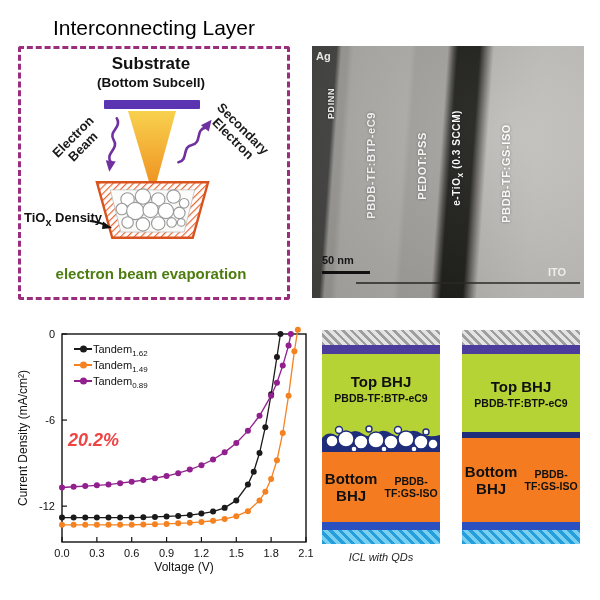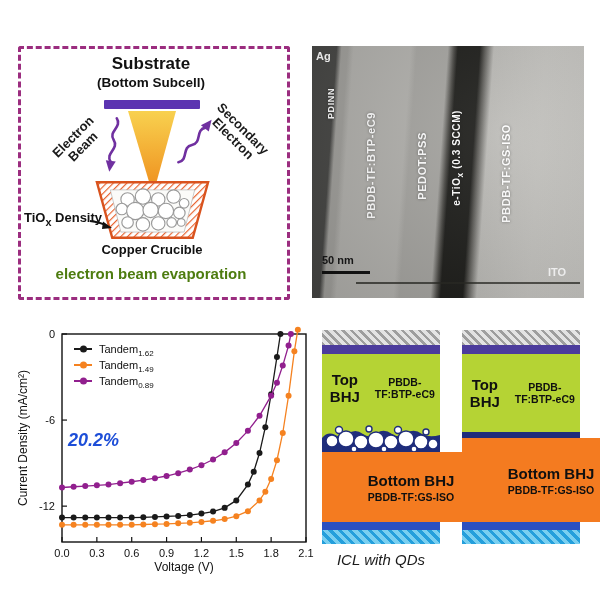--- a/index.html
+++ b/index.html
@@ -47,54 +47,55 @@
   #tem-scale-text{position:absolute;left:10px;top:208px;color:#141414;font-size:11px;font-weight:bold;}
   #tem-scale-bar{position:absolute;left:10px;top:225px;width:48px;height:3px;background:#0e0e0e;}
   #tem-ito-line{position:absolute;left:44px;top:236px;width:224px;height:2px;background:rgba(35,35,30,0.75);}
 
   
   #chart{left:10px;top:320px;width:305px;height:262px;}
   #jv-svg{position:absolute;left:0;top:0;}
   #jv-ylabel{position:absolute;left:13px;top:118px;transform:translate(-50%,-50%) rotate(-90deg);white-space:nowrap;font-size:12px;}
   #jv-xlabel{position:absolute;left:52px;top:240px;width:244px;text-align:center;font-size:12px;}
   #jv-legend{position:absolute;left:64px;top:22px;display:flex;flex-direction:column;gap:2px;}
-  .lg-row{display:flex;align-items:center;gap:7px;height:14px;}
+  .lg-row{display:flex;align-items:center;gap:1px;height:14px;}
   .lg-line{display:inline-block;width:18px;height:1.6px;position:relative;}
   .lg-dot{position:absolute;left:5.5px;top:50%;transform:translateY(-50%);width:7px;height:7px;border-radius:50%;}
   .lg-label{font-size:11px;color:#111;}
   .lg-label sub{font-size:8px;}
-  #jv-annot{position:absolute;left:58px;top:110px;font-size:18px;font-weight:bold;font-style:italic;color:#1d4ed8;}
+  #jv-annot{position:absolute;left:58px;top:110px;font-size:18px;font-weight:bold;font-style:italic;color:#ef4444;}
 
   
   .stack{width:118px;height:214px;}
   #stackA{left:322px;top:330px;}
   #stackB{left:462px;top:330px;}
   .layer{width:100%;position:relative;text-align:center;}
   .hatch-top{height:15px;background:repeating-linear-gradient(45deg,#9e9e9e 0 2.5px,#e3e3e3 2.5px 6px);}
   .purple-thin{height:9px;background:#4c3c9c;}
   .blue-thin{height:8px;background:#2b50c0;}
   .navy-thin{height:6px;background:#1f2d7b;}
   .cyan-hatch{height:14px;background:repeating-linear-gradient(45deg,#249fdc 0 3px,#79cff0 3px 7px);}
-  .green{background:#b5d334;display:flex;justify-content:center;align-items:center;gap:2px;}
-  .orange{background:#f47b20;display:flex;flex-direction:column;justify-content:center;align-items:center;gap:2px;padding-left:30px;}
+  .green{background:#b5d334;display:flex;flex-direction:column;justify-content:center;align-items:center;gap:2px;}
+  .orange{background:#f47b20;display:flex;flex-direction:row;justify-content:center;align-items:center;gap:2px;}
   #stackA .green{height:68px;} #stackA .orange{height:70px;}
   #stackB .green{height:78px;} #stackB .orange{height:84px;}
   .qd{height:30px;background:#b5d334;}
   .qd svg{display:block;}
   .ltitle{font-size:15px;font-weight:bold;color:#101010;}
   .lmat{font-size:10.5px;font-weight:bold;color:#101010;}
-  .stack-caption{width:118px;text-align:center;font-style:italic;font-size:15px;color:#1a1a1a;}
+  .stack-caption{width:118px;text-align:center;font-style:italic;font-size:11px;color:#1a1a1a;}
   #captionA{left:322px;top:551px;} #captionB{left:462px;top:551px;}
   sub{line-height:0;}
 </style>
 </head>
 <body>
 
 <div id="canvas">
 
+  <div class="abs" id="schem-title">Interconnecting Layer</div>
   <div class="abs" id="schem-box"></div>
   <div class="abs" id="substrate-sub">(Bottom Subcell)</div>
   <div class="abs" id="substrate-label">Substrate</div>
   <div class="abs" id="substrate-bar"></div>
   <div class="abs" id="beam-cone"></div>
 
   <svg class="abs" id="wavy-left" width="22" height="58" viewBox="0 0 22 58">
     <path d="M11,2 C18,10 4,16 11,24 C18,32 4,38 11,46" fill="none" stroke="#7030a0" stroke-width="2.6" stroke-linecap="round"></path>
     <path d="M6,45 L16,45 L11,56 Z" fill="#7030a0"></path>
   </svg>
@@ -138,21 +139,20 @@
         <circle cx="80" cy="44" r="5"></circle>
         <circle cx="90" cy="44" r="4"></circle>
     </g>
   </svg>
 
   <div class="abs" id="tiox-label"><span>TiO</span><sub>x</sub><span> Density</span></div>
   <svg class="abs" id="tiox-arrow" width="26" height="14" viewBox="0 0 26 14">
     <path d="M2,3 Q12,4 19,8" stroke="#111" stroke-width="1.8" fill="none"></path>
     <path d="M15,3.5 L24,10 L14,11 Z" fill="#111"></path>
   </svg>
-  <div class="abs" id="copper-label">Copper Crucible</div>
   <div class="abs" id="schem-caption">electron beam evaporation</div>
 
   <div class="abs" id="tem">
     <div id="tem-film"></div>
     <div id="tem-ag">Ag</div>
     <div class="vlabel" id="tem-pdinn">PDINN</div>
     <div class="vlabel" id="tem-topbhj">PBDB-TF:BTP-eC9</div>
     <div class="vlabel" id="tem-pedot">PEDOT:PSS</div>
     <div class="vlabel" id="tem-etiox"><span>e-TiO</span><sub>x</sub><span> (0.3 SCCM)</span></div>
     <div class="vlabel" id="tem-bottombhj">PBDB-TF:GS-ISO</div>

